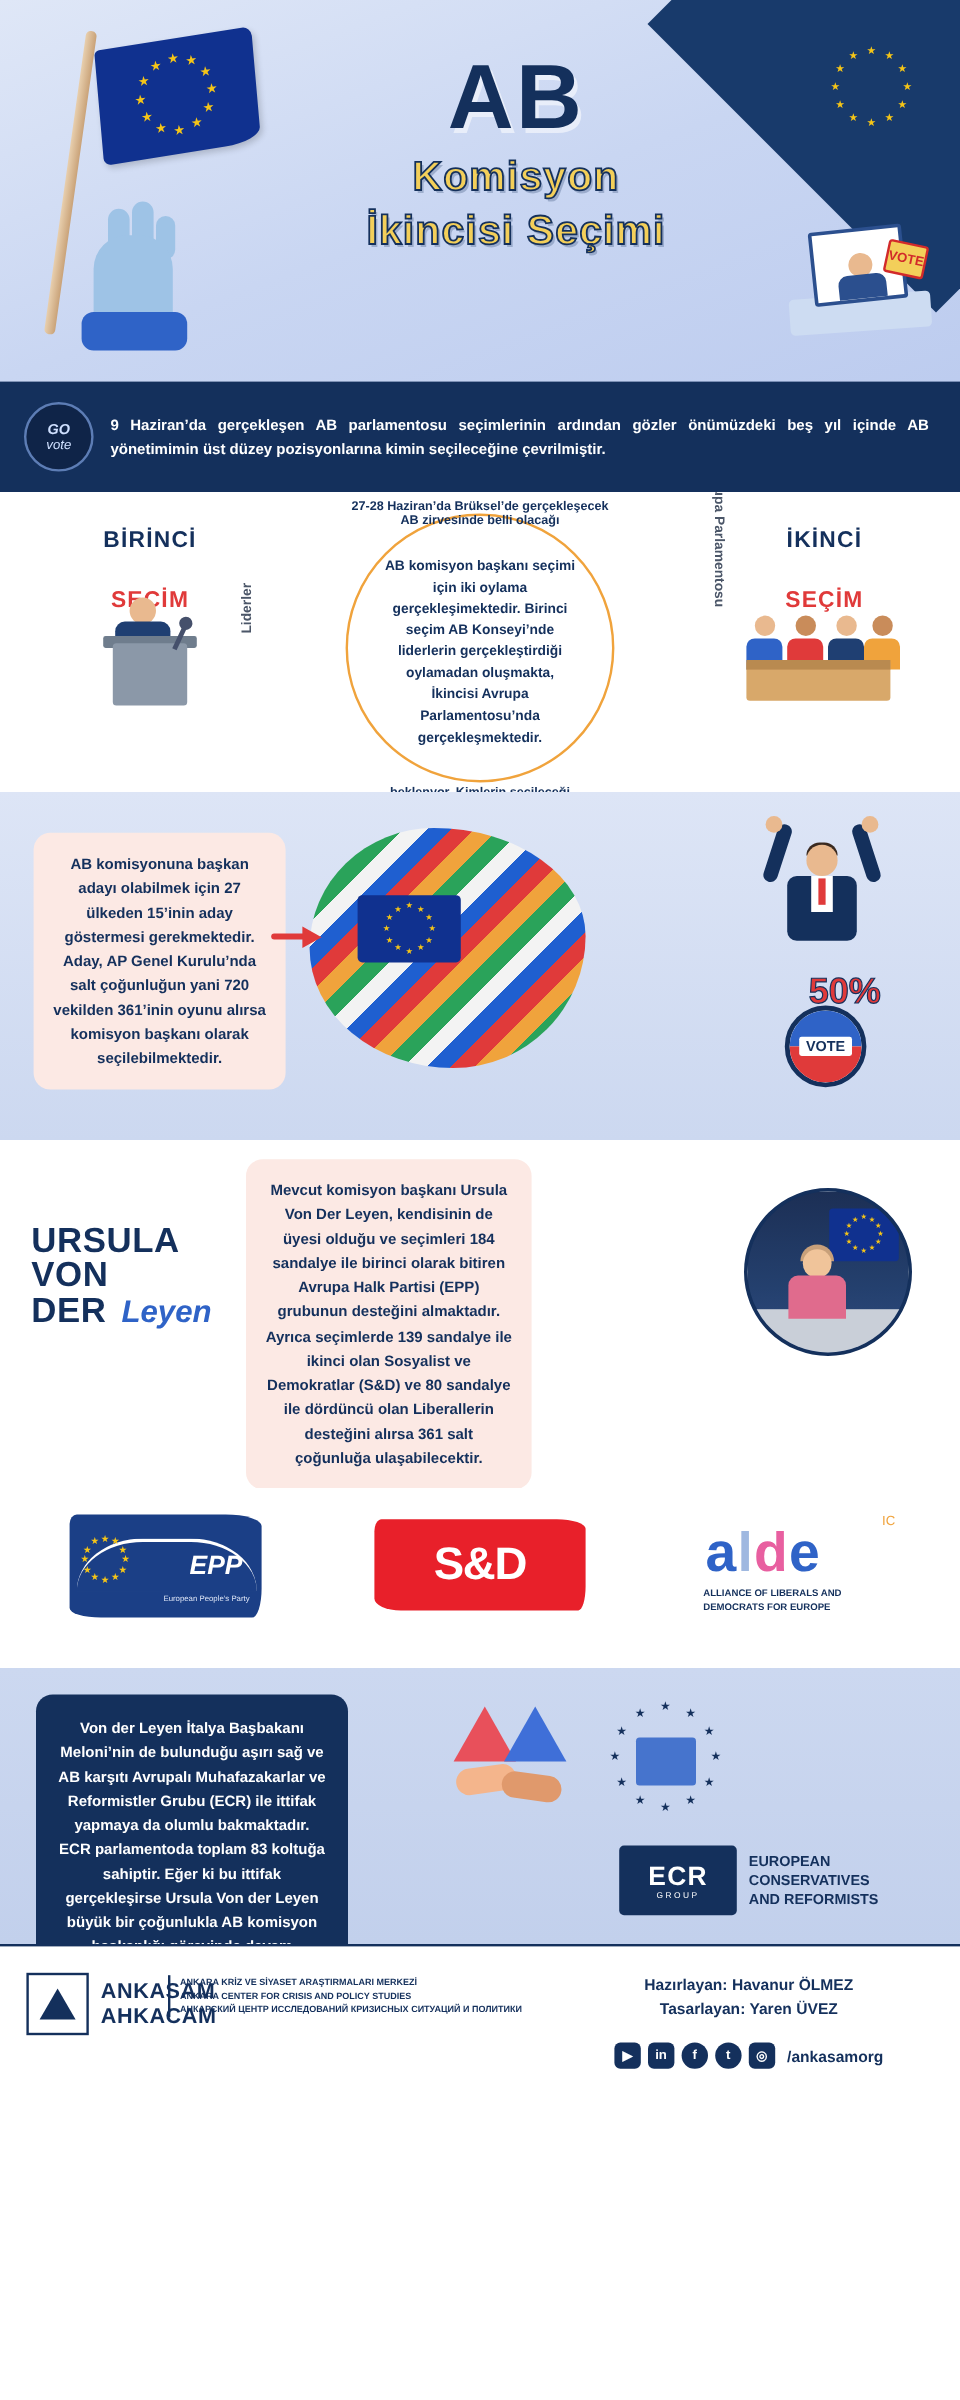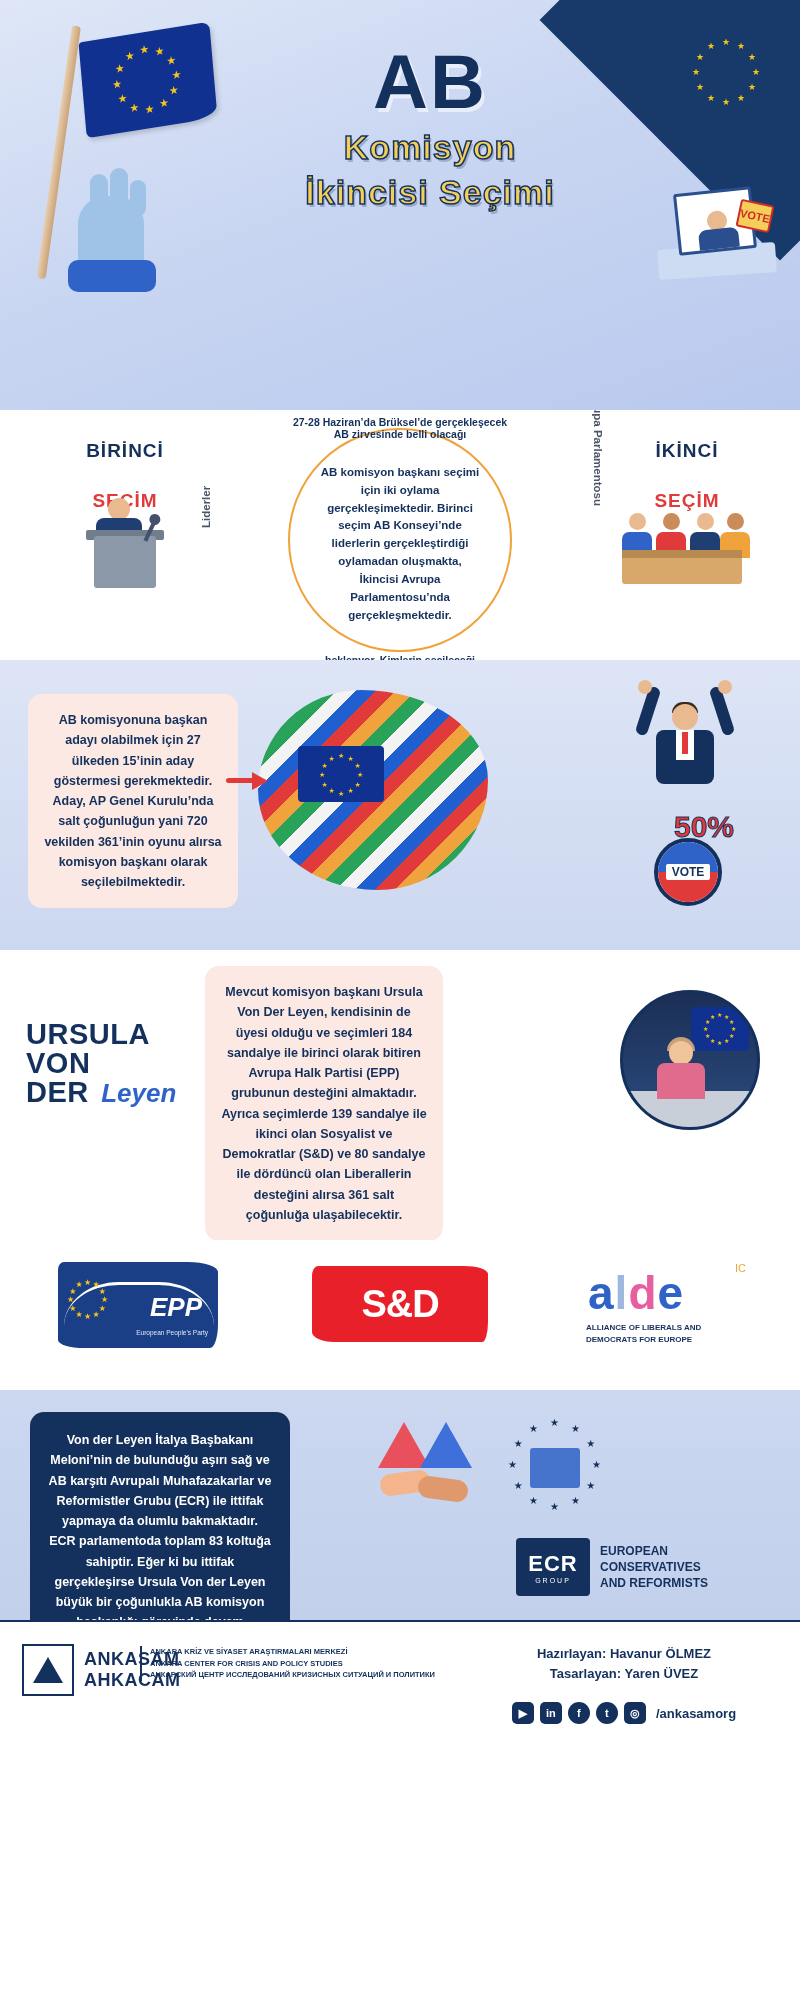--- a/index.html
+++ b/index.html
@@ -368,21 +368,21 @@
     position: absolute; left: 58px; top: 22px; width: 160px; height: 86px;
     background: #1b3f86;
     border-radius: 6px 30px 8px 26px / 8px 10px 24px 8px;
     overflow: hidden;
   }
   .epp-logo .swoosh {
     position: absolute; left: 6px; top: 20px; width: 150px; height: 44px;
     border-top: 3px solid #fff; border-radius: 50%/60px 60px 0 0;
   }
   .epp-logo .st { position: absolute; color: #f5c518; font-size: 8px; line-height: 8px; }
-  .epp-logo .ttl { position: absolute; right: 16px; top: 30px; color: #fff; font-size: 26px; font-weight: bold; font-style: italic; }
+  .epp-logo .ttl { position: absolute; right: 16px; top: 30px; color: #fff; font-size: 22px; font-weight: bold; font-style: italic; }
   .epp-logo .sub { position: absolute; right: 10px; bottom: 12px; color: #dfe7f7; font-size: 6.5px; }
 
   .sd-logo {
     position: absolute; left: 50%; transform: translateX(-50%); top: 26px;
     width: 176px; height: 76px;
     background: #e8202a;
     border-radius: 6px 24px 6px 22px / 10px 8px 20px 10px;
     display: flex; align-items: center; justify-content: center;
   }
   .sd-logo span { color: #fff; font-size: 38px; font-weight: bold; letter-spacing: -1px; }
@@ -417,21 +417,21 @@
   .deal-icon .tri2 { left: 48px; border-bottom: 46px solid #3f6fd8; }
   .deal-icon .hand1 { position: absolute; left: 8px; top: 50px; width: 50px; height: 22px; background: #f4b58c; border-radius: 11px; transform: rotate(-8deg); }
   .deal-icon .hand2 { position: absolute; left: 46px; top: 56px; width: 50px; height: 22px; background: #e0996c; border-radius: 11px; transform: rotate(8deg); }
 
   .eu-stars-icon { position: absolute; left: 500px; top: 26px; width: 110px; height: 100px; }
   .eu-stars-icon .st { position: absolute; color: #14305c; font-size: 10px; line-height: 10px; }
   .eu-stars-icon .bld { position: absolute; left: 30px; top: 32px; width: 50px; height: 40px; background: #2f63c7; border-radius: 3px; opacity: 0.85; }
 
   .ecr-block { position: absolute; right: 34px; bottom: 24px; width: 250px; display: flex; align-items: center; gap: 10px; }
   .ecr-logo {
-    width: 74px; height: 58px; background: #14305c; border-radius: 4px;
+    width: 98px; height: 58px; background: #14305c; border-radius: 4px;
     display: flex; flex-direction: column; align-items: center; justify-content: center;
     color: #fff;
   }
   .ecr-logo .m { font-size: 22px; font-weight: bold; letter-spacing: 1px; }
   .ecr-logo .s { font-size: 7px; letter-spacing: 2px; }
   .ecr-text { font-size: 12px; font-weight: bold; color: #14305c; line-height: 1.35; }
 
   
   .footer { position: relative; height: 130px; background: #ffffff; border-top: 2px solid #14305c; }
   .ank-logo { position: absolute; left: 22px; top: 22px; display: flex; gap: 10px; align-items: center; }
@@ -509,20 +509,27 @@
 
     <div class="vote-photo">
       <div class="vp-banner"></div>
       <div class="vp-frame">
         <div class="vp-person"></div>
         <div class="vp-body"></div>
       </div>
       <div class="vp-tape">VOTE</div>
     </div>
 
+    <div class="hero-desc">
+      <div class="govote-badge">
+        <div class="g1">GO</div>
+        <div class="g2">vote</div>
+      </div>
+      <p>9 Haziran’da gerçekleşen AB parlamentosu seçimlerinin ardından gözler önümüzdeki beş yıl içinde AB yönetimimin üst düzey pozisyonlarına kimin seçileceğine çevrilmiştir.</p>
+    </div>
   </section>
 
   <section class="sec2">
     <div class="lbl lbl-birinci">
       <div class="l1">BİRİNCİ</div>
       <div class="l2">SEÇİM</div>
     </div>
     <div class="lbl lbl-ikinci">
       <div class="l1">İKİNCİ</div>
       <div class="l2">SEÇİM</div>

